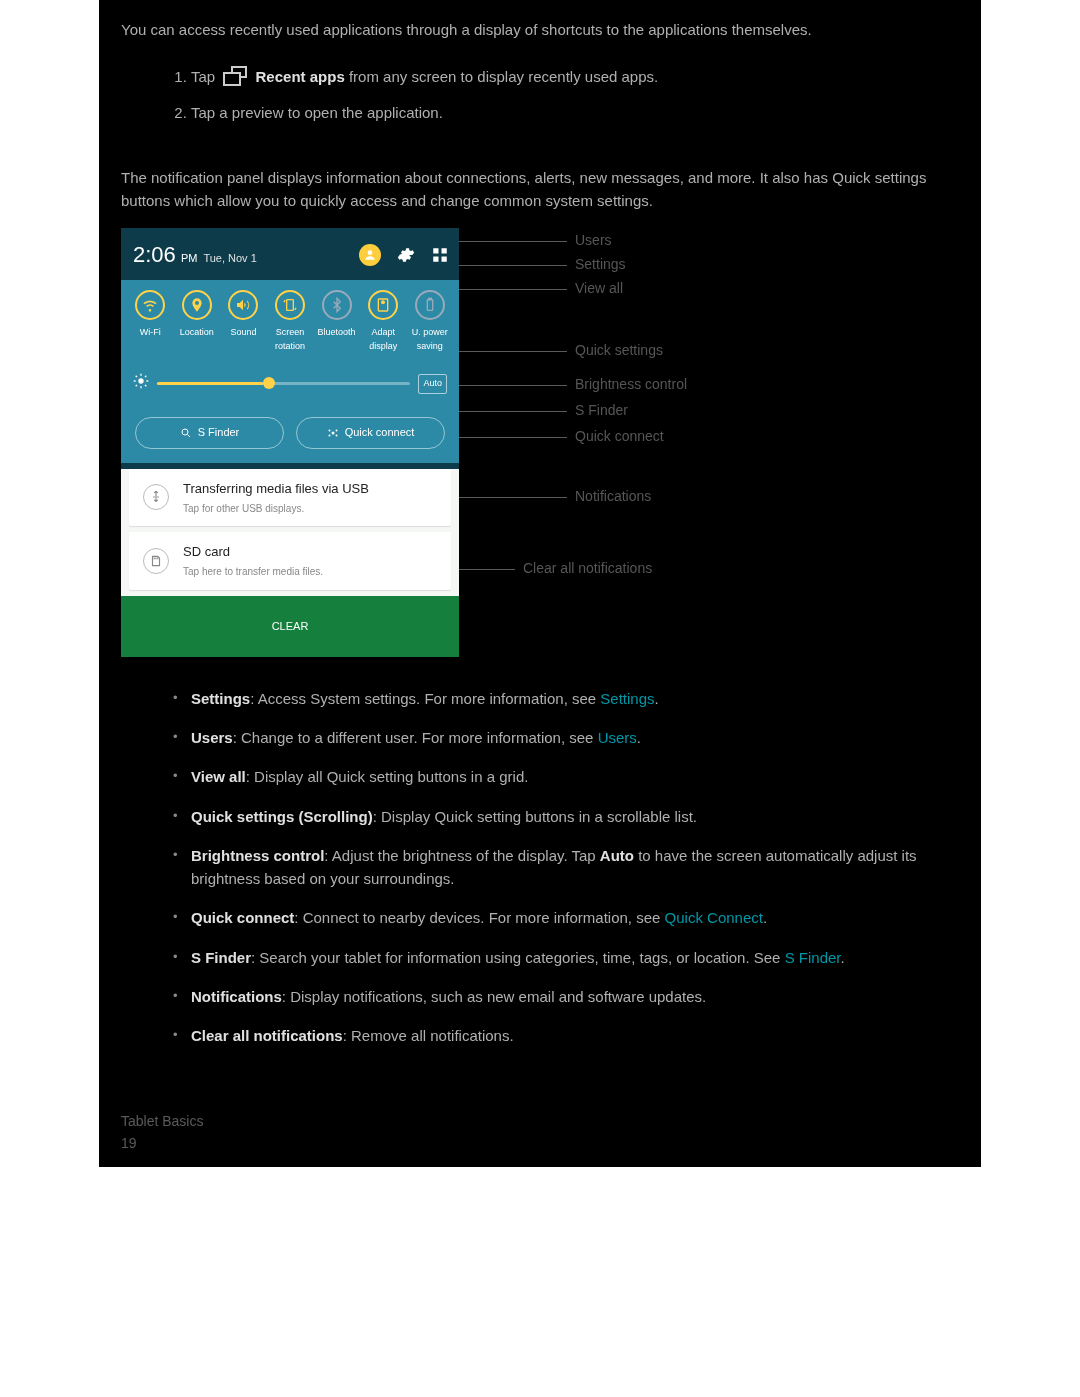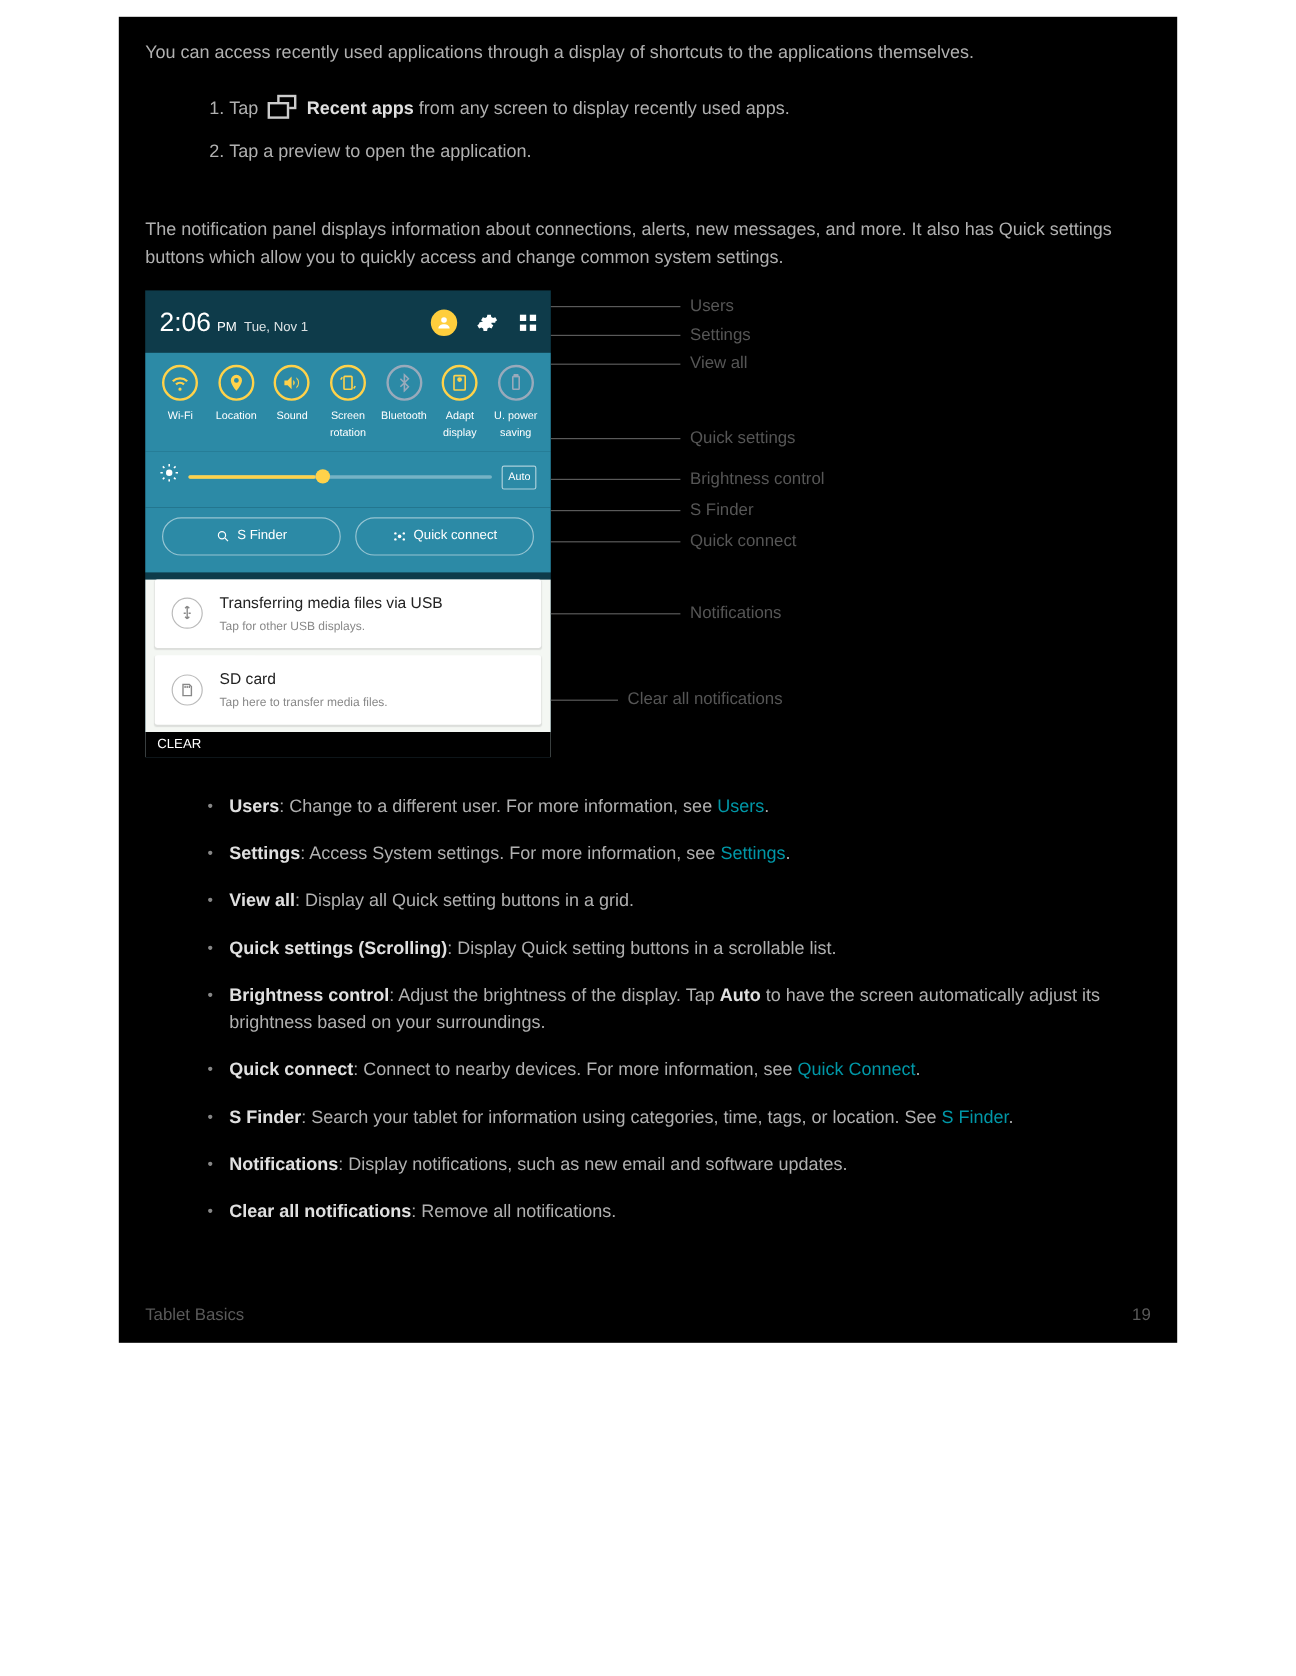--- a/index.html
+++ b/index.html
@@ -1,19 +1,19 @@
 <!DOCTYPE html>
 <html><head>
 <meta charset="utf-8">
 <style>
 * { box-sizing: border-box; margin: 0; padding: 0; }
 body { background: #fff; font-family: Arial, Helvetica, sans-serif; width: 1080px; }
 .page {
   width: 882px;
-  margin: 14px auto;
+  margin: 0 auto;
   background: #000;
   color: #b0b0b0;
   padding: 18px 22px 12px 22px;
   font-size: 15px;
   line-height: 1.55;
 }
 .intro { margin-bottom: 18px; }
 ol.steps { list-style: decimal; padding-left: 70px; margin-bottom: 36px; }
 ol.steps li { padding: 6px 0; }
 .icon-recent {
@@ -78,36 +78,36 @@
   display: flex; gap: 14px; align-items: center; padding: 10px 14px;
   background: #fff; margin: 6px 8px; border-radius: 2px;
   box-shadow: 0 1px 1px rgba(0,0,0,.1);
 }
 .notif .nicon {
   width: 26px; height: 26px; border-radius: 50%; border: 1px solid #bbb;
   display: flex; align-items: center; justify-content: center; flex-shrink: 0;
 }
 .notif .ntitle { font-size: 13px; color: #222; }
 .notif .nsub { font-size: 10px; color: #888; margin-top: 2px; }
-.clearrow { background: #000000; color: #fff; font-size: 11px; text-align: left; padding: 2px 10px; }
+.clearrow { background: #15803d; color: #fff; font-size: 11px; text-align: center; padding: 22px 10px; }
 
 .callouts { flex: 1; position: relative; padding-left: 6px; }
 .call { position: absolute; left: 0; display: flex; align-items: center; }
 .call .line { height: 1px; background: #5a5a5a; }
 .call .label { color: #565656; font-size: 14px; padding-left: 8px; white-space: nowrap; }
 
 ul.bullets { list-style: none; padding-left: 52px; margin-top: 22px; }
 ul.bullets li { padding: 8px 0 8px 18px; position: relative; }
 ul.bullets li::before {
   content: "•"; position: absolute; left: 0; color: #888; font-size: 13px; top: 9px;
 }
 .link { color: #0097a7; }
 .footer {
   display: flex; justify-content: space-between; margin-top: 56px;
-  color: #5a5a5a; font-size: 14px;
+  color: #5a5a5a; font-size: 14px; flex-direction: column;
 }
 </style>
 </head>
 <body>
 
 <div class="page">
 
   <p class="intro">You can access recently used applications through a display of shortcuts to the applications themselves.</p>
 
   <ol class="steps">
@@ -299,22 +299,22 @@
           <span class="label">Notifications</span>
         </div>
       <div class="call" style="top:330px;">
           <div class="line" style="width:56px;"></div>
           <span class="label">Clear all notifications</span>
         </div>
     </div>
   </div>
 
   <ul class="bullets">
+    <li><span class="bold">Settings</span><span>: Access System settings. For more information, see </span><span class="link">Settings</span><span>.</span></li>
     <li><span class="bold">Users</span><span>: Change to a different user. For more information, see </span><span class="link">Users</span><span>.</span></li>
-    <li><span class="bold">Settings</span><span>: Access System settings. For more information, see </span><span class="link">Settings</span><span>.</span></li>
     <li><span class="bold">View all</span><span>: Display all Quick setting buttons in a grid.</span></li>
     <li><span class="bold">Quick settings (Scrolling)</span><span>: Display Quick setting buttons in a scrollable list.</span></li>
     <li><span class="bold">Brightness control</span><span>: Adjust the brightness of the display. Tap </span><span class="bold">Auto</span><span> to have the screen automatically adjust its brightness based on your surroundings.</span></li>
     <li><span class="bold">Quick connect</span><span>: Connect to nearby devices. For more information, see </span><span class="link">Quick Connect</span><span>.</span></li>
     <li><span class="bold">S Finder</span><span>: Search your tablet for information using categories, time, tags, or location. See </span><span class="link">S Finder</span><span>.</span></li>
     <li><span class="bold">Notifications</span><span>: Display notifications, such as new email and software updates.</span></li>
     <li><span class="bold">Clear all notifications</span><span>: Remove all notifications.</span></li>
   </ul>
 
   <div class="footer">

